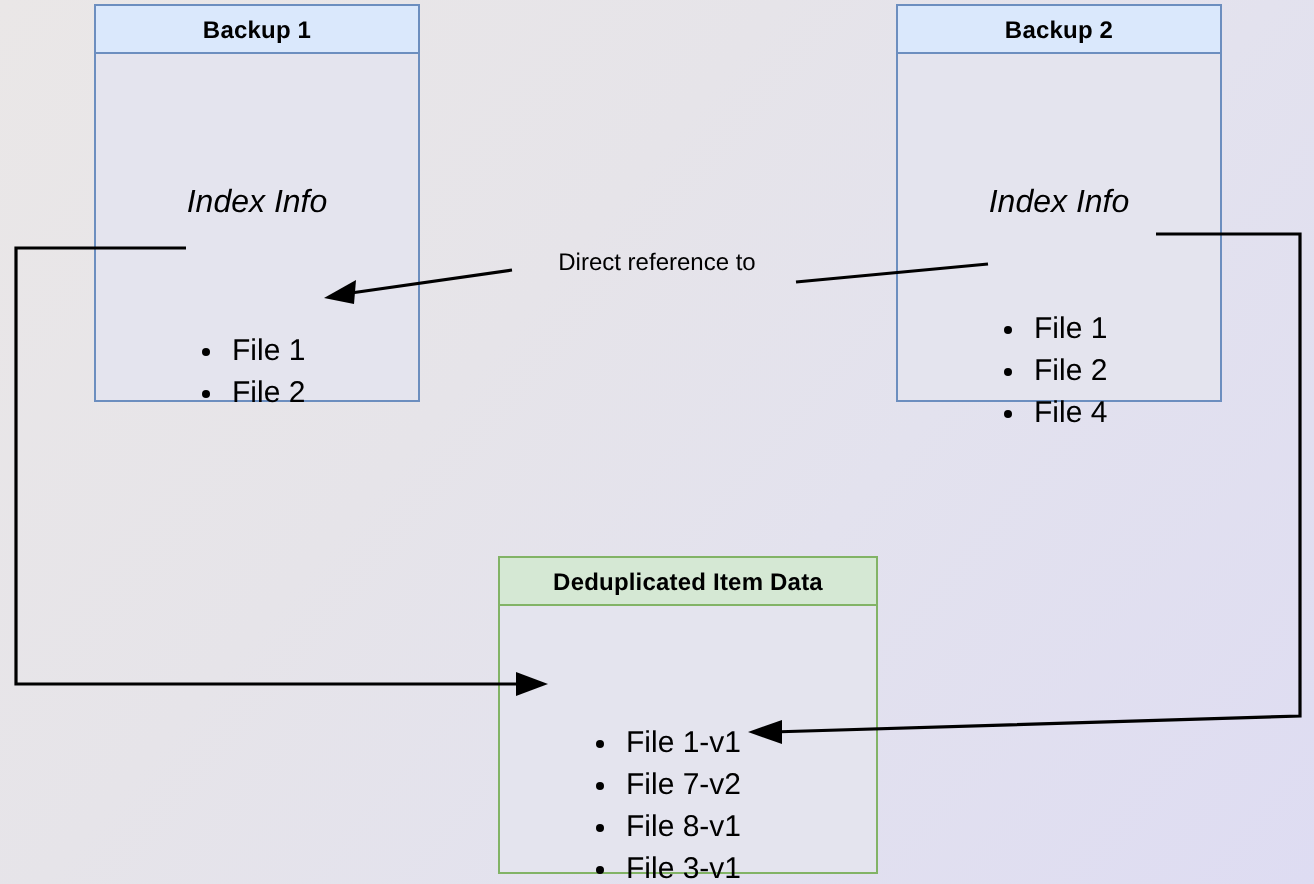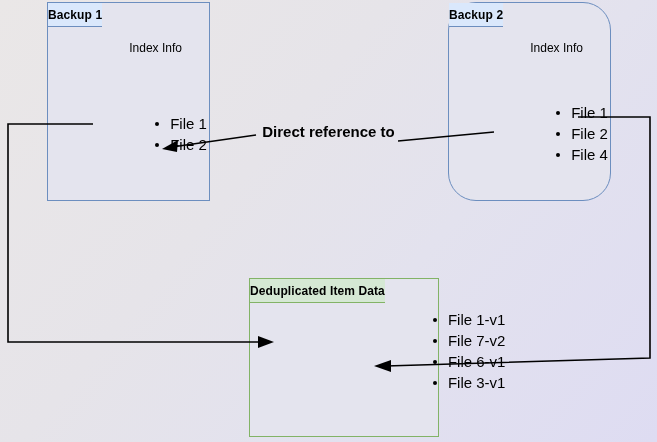--- a/index.html
+++ b/index.html
@@ -19,21 +19,22 @@
     left: 0; top: 0;
     width: 657px;
     height: 442px;
   }
   .box {
     position: absolute;
     box-sizing: border-box;
     border: 1px solid #6c8ebf;
     background: #e4e4ee;
     display: flex;
-    flex-direction: row;
+    flex-direction: column;
+    gap: 28px;
   }
   .box.green {
     border-color: #82b366;
   }
   .box-header {
     box-sizing: border-box;
     height: 24px;
     border-bottom: 1px solid #6c8ebf;
     background: #dae8fc;
     display: flex;
@@ -51,22 +52,23 @@
   .box-body {
     position: relative;
     flex: 1;
   }
   .index-title {
     position: absolute;
     left: 0;
     right: 0;
     top: 38px;
     text-align: center;
-    font-size: 12px;
+    font-size: 16px;
     color: #000;
+    font-style: italic;
   }
   .item-list {
     position: absolute;
     margin: 0;
     padding: 0;
     list-style: none;
     font-size: 15px;
     color: #000;
   }
   .item-list li {
@@ -81,25 +83,24 @@
     left: 2px;
     top: 9px;
     width: 4px;
     height: 4px;
     border-radius: 50%;
     background: #000;
   }
   .edge-label {
     position: absolute;
     text-align: center;
-    font-size: 15px;
+    font-size: 12px;
     line-height: 17px;
     color: #000;
     white-space: nowrap;
-    font-weight: bold;
   }
   svg.conns {
     position: absolute;
     left: 0; top: 0;
     width: 657px;
     height: 442px;
     overflow: visible;
     pointer-events: none;
   }
   svg.conns path, svg.conns line {
@@ -121,39 +122,39 @@
     <div class="box-header">Backup 1</div>
     <div class="box-body">
       <div class="index-title">Index Info</div>
       <ul class="item-list" style="left:51px; top:110px;">
         <li>File 1</li>
         <li>File 2</li>
       </ul>
     </div>
   </div>
 
-  <div class="box" style="left:448px; top:2px; width:163px; height:199px;border-radius:28px;">
+  <div class="box" style="left:448px; top:2px; width:163px; height:199px;">
     <div class="box-header">Backup 2</div>
     <div class="box-body">
       <div class="index-title">Index Info</div>
       <ul class="item-list" style="left:51px; top:99px;">
         <li>File 1</li>
         <li>File 2</li>
         <li>File 4</li>
       </ul>
     </div>
   </div>
 
   <div class="box green" style="left:229px; top:278px; width:190px; height:159px;margin-left:20px;">
     <div class="box-header">Deduplicated Item Data</div>
     <div class="box-body">
       <ul class="item-list" style="left:46px; top:30px;">
         <li>File 1-v1</li>
         <li>File 7-v2</li>
-        <li>File 6-v1</li>
+        <li>File 8-v1</li>
         <li>File 3-v1</li>
       </ul>
     </div>
   </div>
 
   <div class="edge-label" style="left:251px; top:123px; width:155px;">
     <div>Direct reference to</div>
   </div>
 
   <svg class="conns" viewBox="0 0 657 442">

